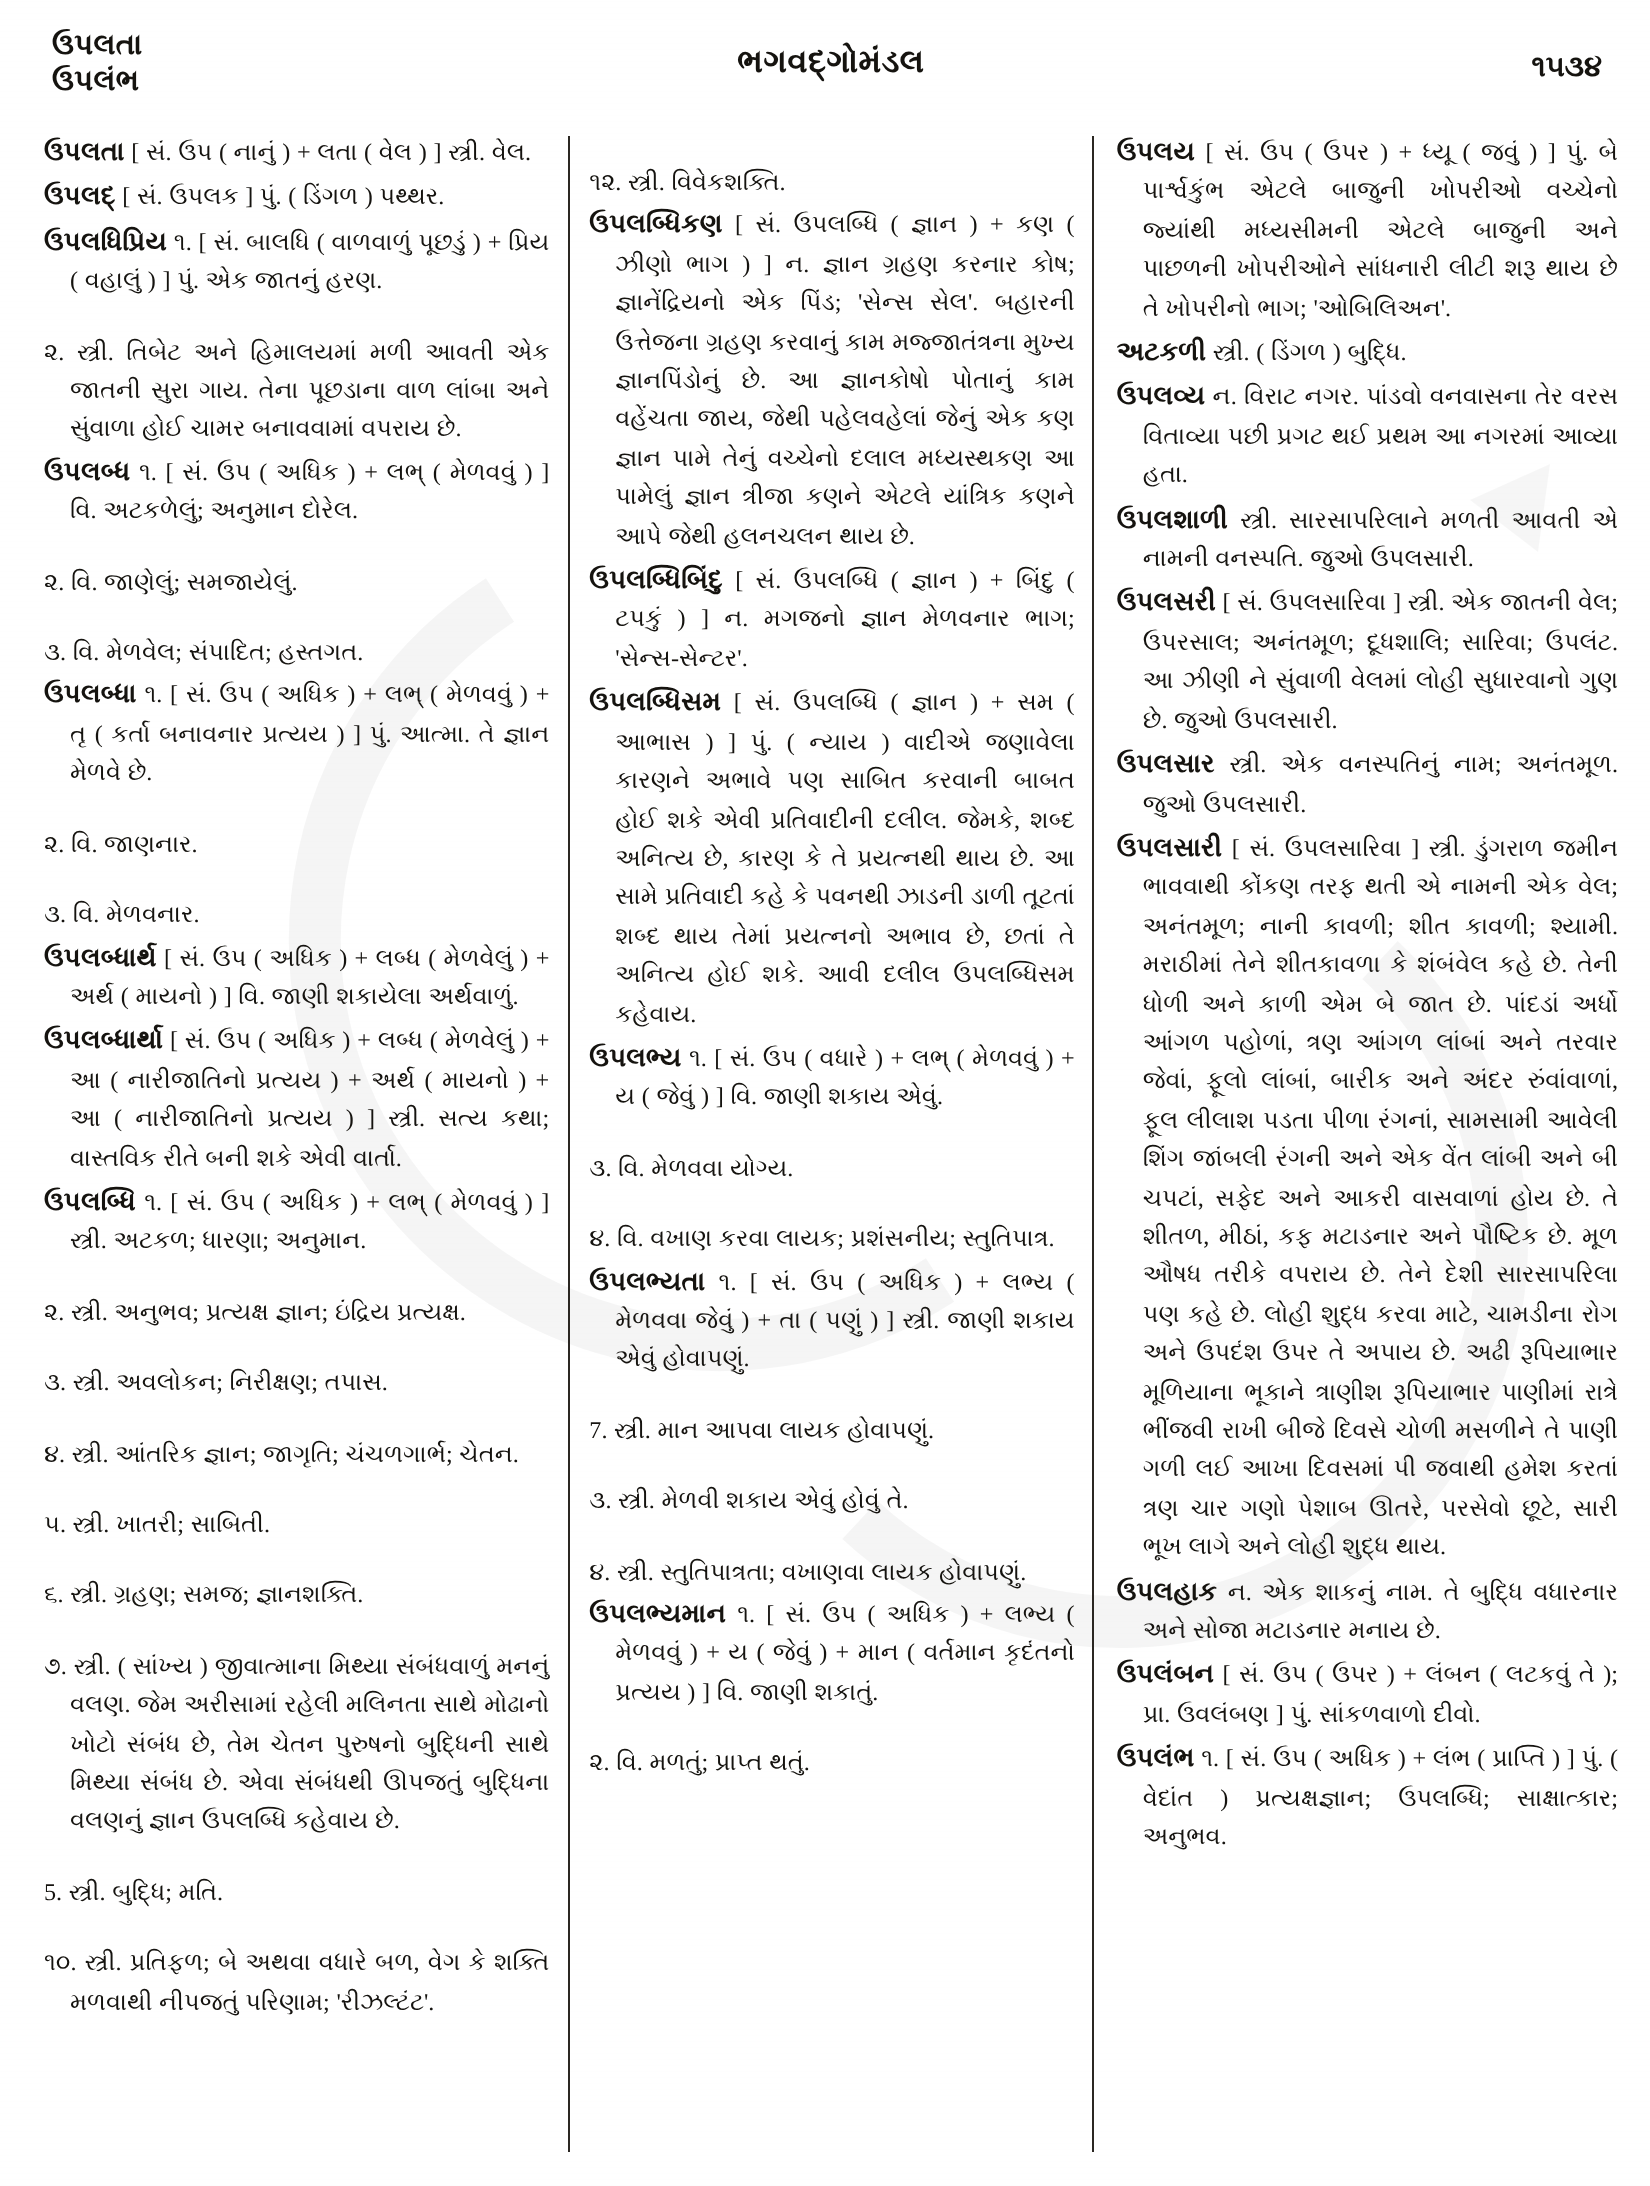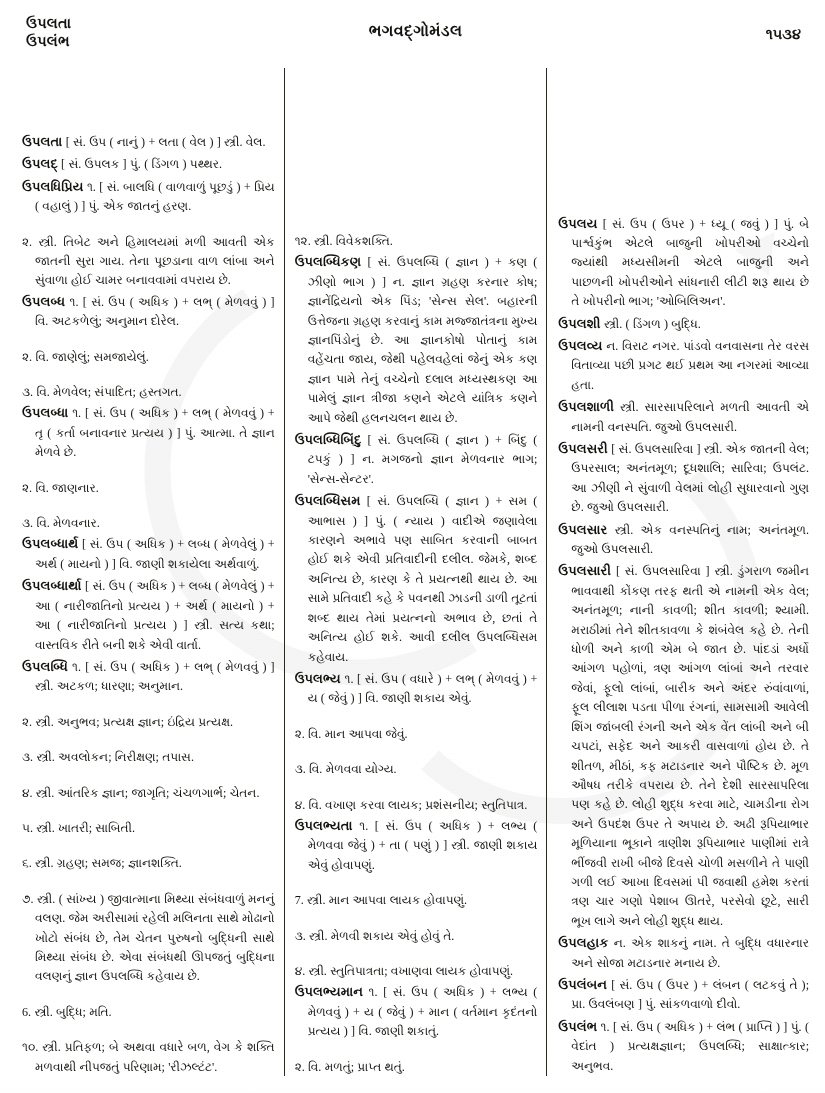--- a/index.html
+++ b/index.html
@@ -66,36 +66,36 @@
     font-family: Liberation Serif, serif;
     font-weight: bold;
     font-size: 14.5px;
   }
 
   
   .columns {
     position: relative;
     z-index: 2;
     display: flex;
-    align-items: flex-end;
+    align-items: flex-start;
     height: 1012px;
   }
   .col {
     box-sizing: border-box;
     width: 263px;
     font-size: 12.1px;
     line-height: 19.4px;
     text-align: justify;
     text-justify: inter-word;
     hyphens: none;
     word-spacing: 0.3px;
   }
   .col-1 { padding-right: 9px; }
   .col-2 { padding-left: 10px; padding-right: 9px; }
-  .col-3 { padding-left: 11px; margin-top: 44px; }
+  .col-3 { padding-left: 11px; }
   .rule {
     width: 1px;
     background: #2b2722;
     margin: 2px 0 0 0;
     flex: 0 0 1px;
     align-self: stretch;
     height: 1008px;
   }
 
   .entry {
@@ -164,44 +164,43 @@
         <div class="sense">૩. વિ. મેળવનાર.</div>
         <div class="entry"><span class="hw">ઉપલબ્ધાર્થ</span><span> [ સં. ઉપ ( અધિક ) + લબ્ધ ( મેળવેલું ) + અર્થ ( માયનો ) ] વિ. જાણી શકાયેલા અર્થવાળું.</span></div>
         <div class="entry"><span class="hw">ઉપલબ્ધાર્થા</span><span> [ સં. ઉપ ( અધિક ) + લબ્ધ ( મેળવેલું ) + આ ( નારીજાતિનો પ્રત્યય ) + અર્થ ( માયનો ) + આ ( નારીજાતિનો પ્રત્યય ) ] સ્ત્રી. સત્ય કથા; વાસ્તવિક રીતે બની શકે એવી વાર્તા.</span></div>
         <div class="entry"><span class="hw">ઉપલબ્ધિ</span><span> ૧. [ સં. ઉપ ( અધિક ) + લભ્ ( મેળવવું ) ] સ્ત્રી. અટકળ; ધારણા; અનુમાન.</span></div>
         <div class="sense">૨. સ્ત્રી. અનુભવ; પ્રત્યક્ષ જ્ઞાન; ઇંદ્રિય પ્રત્યક્ષ.</div>
         <div class="sense">૩. સ્ત્રી. અવલોકન; નિરીક્ષણ; તપાસ.</div>
         <div class="sense">૪. સ્ત્રી. આંતરિક જ્ઞાન; જાગૃતિ; ચંચળગાર્ભ; ચેતન.</div>
         <div class="sense">૫. સ્ત્રી. ખાતરી; સાબિતી.</div>
         <div class="sense">૬. સ્ત્રી. ગ્રહણ; સમજ; જ્ઞાનશક્તિ.</div>
         <div class="sense">૭. સ્ત્રી. ( સાંખ્ય ) જીવાત્માના મિથ્યા સંબંધવાળું મનનું વલણ. જેમ અરીસામાં રહેલી મલિનતા સાથે મોઢાનો ખોટો સંબંધ છે, તેમ ચેતન પુરુષનો બુદ્ધિની સાથે મિથ્યા સંબંધ છે. એવા સંબંધથી ઊપજતું બુદ્ધિના વલણનું જ્ઞાન ઉપલબ્ધિ કહેવાય છે.</div>
-        <div class="sense">6. સ્ત્રી. બુદ્ધિ; મતિ.</div>
+        <div class="sense">5. સ્ત્રી. બુદ્ધિ; મતિ.</div>
         <div class="sense">૧૦. સ્ત્રી. પ્રતિફળ; બે અથવા વધારે બળ, વેગ કે શક્તિ મળવાથી નીપજતું પરિણામ; 'રીઝલ્ટંટ'.</div>
       </div>
     <div class="rule"></div>
     <div class="col col-2" id="col1">
         <div class="sense">૧૨. સ્ત્રી. વિવેકશક્તિ.</div>
         <div class="entry"><span class="hw">ઉપલબ્ધિકણ</span><span> [ સં. ઉપલબ્ધિ ( જ્ઞાન ) + કણ ( ઝીણો ભાગ ) ] ન. જ્ઞાન ગ્રહણ કરનાર કોષ; જ્ઞાનેંદ્રિયનો એક પિંડ; 'સેન્સ સેલ'. બહારની ઉત્તેજના ગ્રહણ કરવાનું કામ મજ્જાતંત્રના મુખ્ય જ્ઞાનપિંડોનું છે. આ જ્ઞાનકોષો પોતાનું કામ વહેંચતા જાય, જેથી પહેલવહેલાં જેનું એક કણ જ્ઞાન પામે તેનું વચ્ચેનો દલાલ મધ્યસ્થકણ આ પામેલું જ્ઞાન ત્રીજા કણને એટલે યાંત્રિક કણને આપે જેથી હલનચલન થાય છે.</span></div>
         <div class="entry"><span class="hw">ઉપલબ્ધિબિંદુ</span><span> [ સં. ઉપલબ્ધિ ( જ્ઞાન ) + બિંદુ ( ટપકું ) ] ન. મગજનો જ્ઞાન મેળવનાર ભાગ; 'સેન્સ-સેન્ટર'.</span></div>
         <div class="entry"><span class="hw">ઉપલબ્ધિસમ</span><span> [ સં. ઉપલબ્ધિ ( જ્ઞાન ) + સમ ( આભાસ ) ] પું. ( ન્યાય ) વાદીએ જણાવેલા કારણને અભાવે પણ સાબિત કરવાની બાબત હોઈ શકે એવી પ્રતિવાદીની દલીલ. જેમકે, શબ્દ અનિત્ય છે, કારણ કે તે પ્રયત્નથી થાય છે. આ સામે પ્રતિવાદી કહે કે પવનથી ઝાડની ડાળી તૂટતાં શબ્દ થાય તેમાં પ્રયત્નનો અભાવ છે, છતાં તે અનિત્ય હોઈ શકે. આવી દલીલ ઉપલબ્ધિસમ કહેવાય.</span></div>
         <div class="entry"><span class="hw">ઉપલભ્ય</span><span> ૧. [ સં. ઉપ ( વધારે ) + લભ્ ( મેળવવું ) + ય ( જેવું ) ] વિ. જાણી શકાય એવું.</span></div>
-        <div class="sense">૨. વિ. માન આપવા જેવું.</div>
         <div class="sense">૩. વિ. મેળવવા યોગ્ય.</div>
         <div class="sense">૪. વિ. વખાણ કરવા લાયક; પ્રશંસનીય; સ્તુતિપાત્ર.</div>
         <div class="entry"><span class="hw">ઉપલભ્યતા</span><span> ૧. [ સં. ઉપ ( અધિક ) + લભ્ય ( મેળવવા જેવું ) + તા ( પણું ) ] સ્ત્રી. જાણી શકાય એવું હોવાપણું.</span></div>
         <div class="sense">7. સ્ત્રી. માન આપવા લાયક હોવાપણું.</div>
         <div class="sense">૩. સ્ત્રી. મેળવી શકાય એવું હોવું તે.</div>
         <div class="sense">૪. સ્ત્રી. સ્તુતિપાત્રતા; વખાણવા લાયક હોવાપણું.</div>
         <div class="entry"><span class="hw">ઉપલભ્યમાન</span><span> ૧. [ સં. ઉપ ( અધિક ) + લભ્ય ( મેળવવું ) + ય ( જેવું ) + માન ( વર્તમાન કૃદંતનો પ્રત્યય ) ] વિ. જાણી શકાતું.</span></div>
         <div class="sense">૨. વિ. મળતું; પ્રાપ્ત થતું.</div>
       </div>
     <div class="rule"></div>
     <div class="col col-3" id="col2">
         <div class="entry"><span class="hw">ઉપલય</span><span> [ સં. ઉપ ( ઉપર ) + ધ્યૂ ( જવું ) ] પું. બે પાર્શ્વકુંભ એટલે બાજુની ખોપરીઓ વચ્ચેનો જ્યાંથી મધ્યસીમની એટલે બાજુની અને પાછળની ખોપરીઓને સાંધનારી લીટી શરૂ થાય છે તે ખોપરીનો ભાગ; 'ઓબિલિઅન'.</span></div>
-        <div class="entry"><span class="hw">ઉપલશી</span><span> સ્ત્રી. ( ડિંગળ ) બુદ્ધિ.</span></div>
+        <div class="entry"><span class="hw">અટકળી</span><span> સ્ત્રી. ( ડિંગળ ) બુદ્ધિ.</span></div>
         <div class="entry"><span class="hw">ઉપલવ્ય</span><span> ન. વિરાટ નગર. પાંડવો વનવાસના તેર વરસ વિતાવ્યા પછી પ્રગટ થઈ પ્રથમ આ નગરમાં આવ્યા હતા.</span></div>
         <div class="entry"><span class="hw">ઉપલશાળી</span><span> સ્ત્રી. સારસાપરિલાને મળતી આવતી એ નામની વનસ્પતિ. જુઓ ઉપલસારી.</span></div>
         <div class="entry"><span class="hw">ઉપલસરી</span><span> [ સં. ઉપલસારિવા ] સ્ત્રી. એક જાતની વેલ; ઉપરસાલ; અનંતમૂળ; દૂધશાલિ; સારિવા; ઉપલંટ. આ ઝીણી ને સુંવાળી વેલમાં લોહી સુધારવાનો ગુણ છે. જુઓ ઉપલસારી.</span></div>
         <div class="entry"><span class="hw">ઉપલસાર</span><span> સ્ત્રી. એક વનસ્પતિનું નામ; અનંતમૂળ. જુઓ ઉપલસારી.</span></div>
         <div class="entry"><span class="hw">ઉપલસારી</span><span> [ સં. ઉપલસારિવા ] સ્ત્રી. ડુંગરાળ જમીન ભાવવાથી કોંકણ તરફ થતી એ નામની એક વેલ; અનંતમૂળ; નાની કાવળી; શીત કાવળી; શ્યામી. મરાઠીમાં તેને શીતકાવળા કે શંબંવેલ કહે છે. તેની ધોળી અને કાળી એમ બે જાત છે. પાંદડાં અર્ધો આંગળ પહોળાં, ત્રણ આંગળ લાંબાં અને તરવાર જેવાં, ફૂલો લાંબાં, બારીક અને અંદર રુંવાંવાળાં, ફૂલ લીલાશ પડતા પીળા રંગનાં, સામસામી આવેલી શિંગ જાંબલી રંગની અને એક વેંત લાંબી અને બી ચપટાં, સફેદ અને આકરી વાસવાળાં હોય છે. તે શીતળ, મીઠાં, કફ મટાડનાર અને પૌષ્ટિક છે. મૂળ ઔષધ તરીકે વપરાય છે. તેને દેશી સારસાપરિલા પણ કહે છે. લોહી શુદ્ધ કરવા માટે, ચામડીના રોગ અને ઉપદંશ ઉપર તે અપાય છે. અઢી રૂપિયાભાર મૂળિયાના ભૂકાને ત્રાણીશ રૂપિયાભાર પાણીમાં રાત્રે ભીંજવી રાખી બીજે દિવસે ચોળી મસળીને તે પાણી ગળી લઈ આખા દિવસમાં પી જવાથી હમેશ કરતાં ત્રણ ચાર ગણો પેશાબ ઊતરે, પરસેવો છૂટે, સારી ભૂખ લાગે અને લોહી શુદ્ધ થાય.</span></div>
         <div class="entry"><span class="hw">ઉપલહાક</span><span> ન. એક શાકનું નામ. તે બુદ્ધિ વધારનાર અને સોજા મટાડનાર મનાય છે.</span></div>
         <div class="entry"><span class="hw">ઉપલંબન</span><span> [ સં. ઉપ ( ઉપર ) + લંબન ( લટકવું તે ); પ્રા. ઉવલંબણ ] પું. સાંકળવાળો દીવો.</span></div>
         <div class="entry"><span class="hw">ઉપલંભ</span><span> ૧. [ સં. ઉપ ( અધિક ) + લંભ ( પ્રાપ્તિ ) ] પું. ( વેદાંત ) પ્રત્યક્ષજ્ઞાન; ઉપલબ્ધિ; સાક્ષાત્કાર; અનુભવ.</span></div>
       </div>
   </div>

